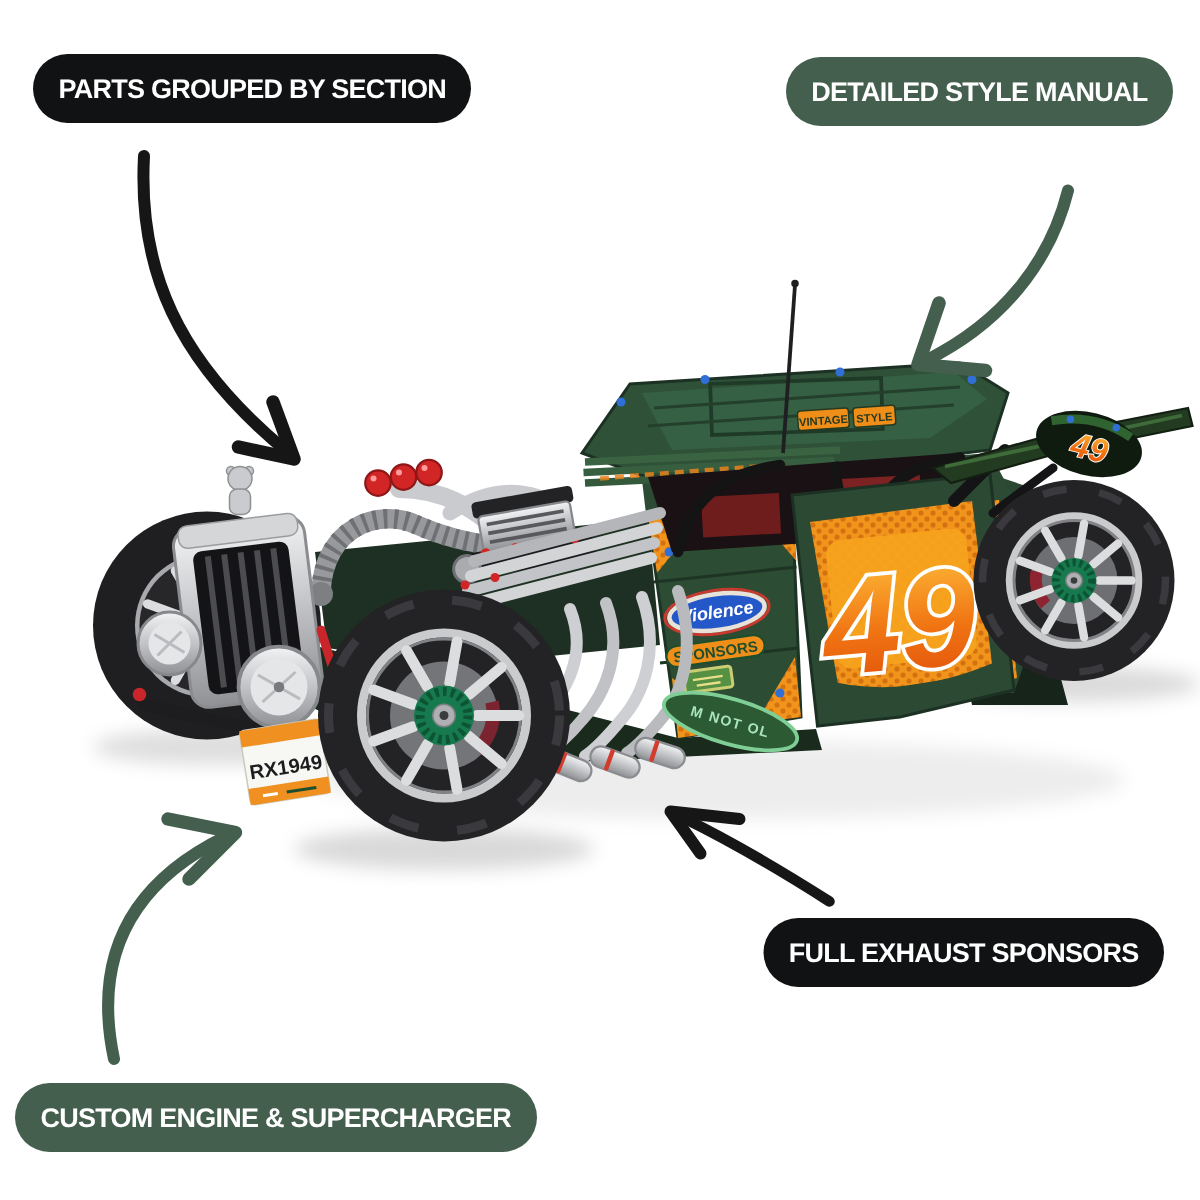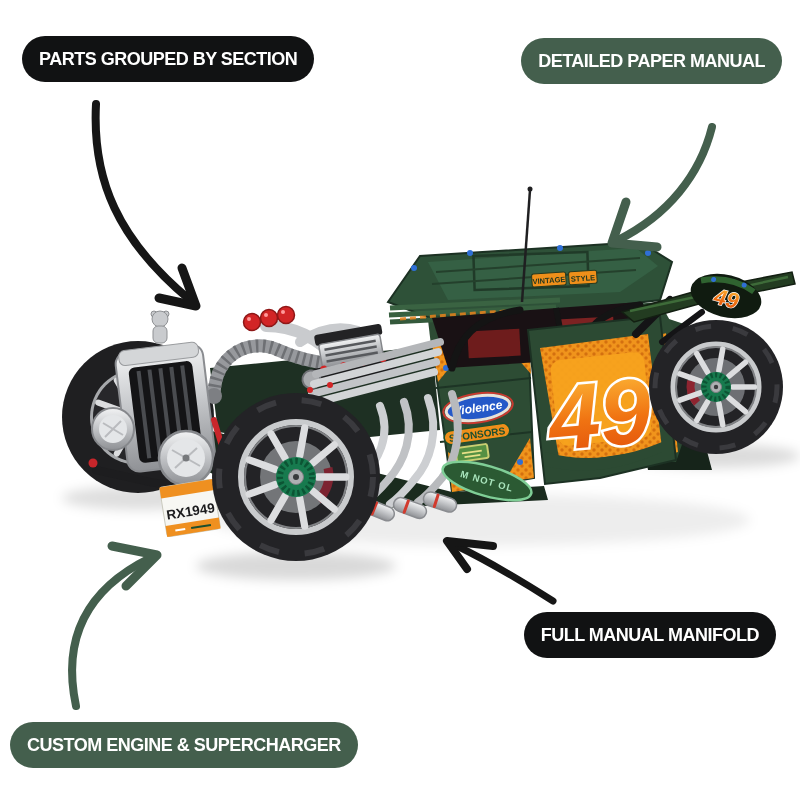--- a/index.html
+++ b/index.html
@@ -316,17 +316,17 @@
       <path d="M553 601 C 520 580 490 562 455 545"></path>
       <path d="M467 569 L447 541 L493 546" stroke-width="8"></path>
     </g>
     <g stroke="#445f4d" stroke-width="8">
       <path d="M76 706 C 62 640 85 590 150 558"></path>
       <path d="M112 546 L157 555 L126 586" stroke-width="9"></path>
     </g>
   </svg>
 
   <div class="pill pill-black" style="left:22px;top:36px">PARTS GROUPED BY SECTION</div>
-  <div class="pill pill-green" style="right:18px;top:38px">DETAILED PAPER MANUAL</div>
-  <div class="pill pill-black" style="right:24px;top:612px">FULL MANUAL MANIFOLD</div>
+  <div class="pill pill-green" style="right:18px;top:38px">DETAILED STYLE MANUAL</div>
+  <div class="pill pill-black" style="right:24px;top:612px">FULL EXHAUST SPONSORS</div>
   <div class="pill pill-green" style="left:10px;top:722px">CUSTOM ENGINE &amp; SUPERCHARGER</div>
 
 </div>
 
 </body></html>

